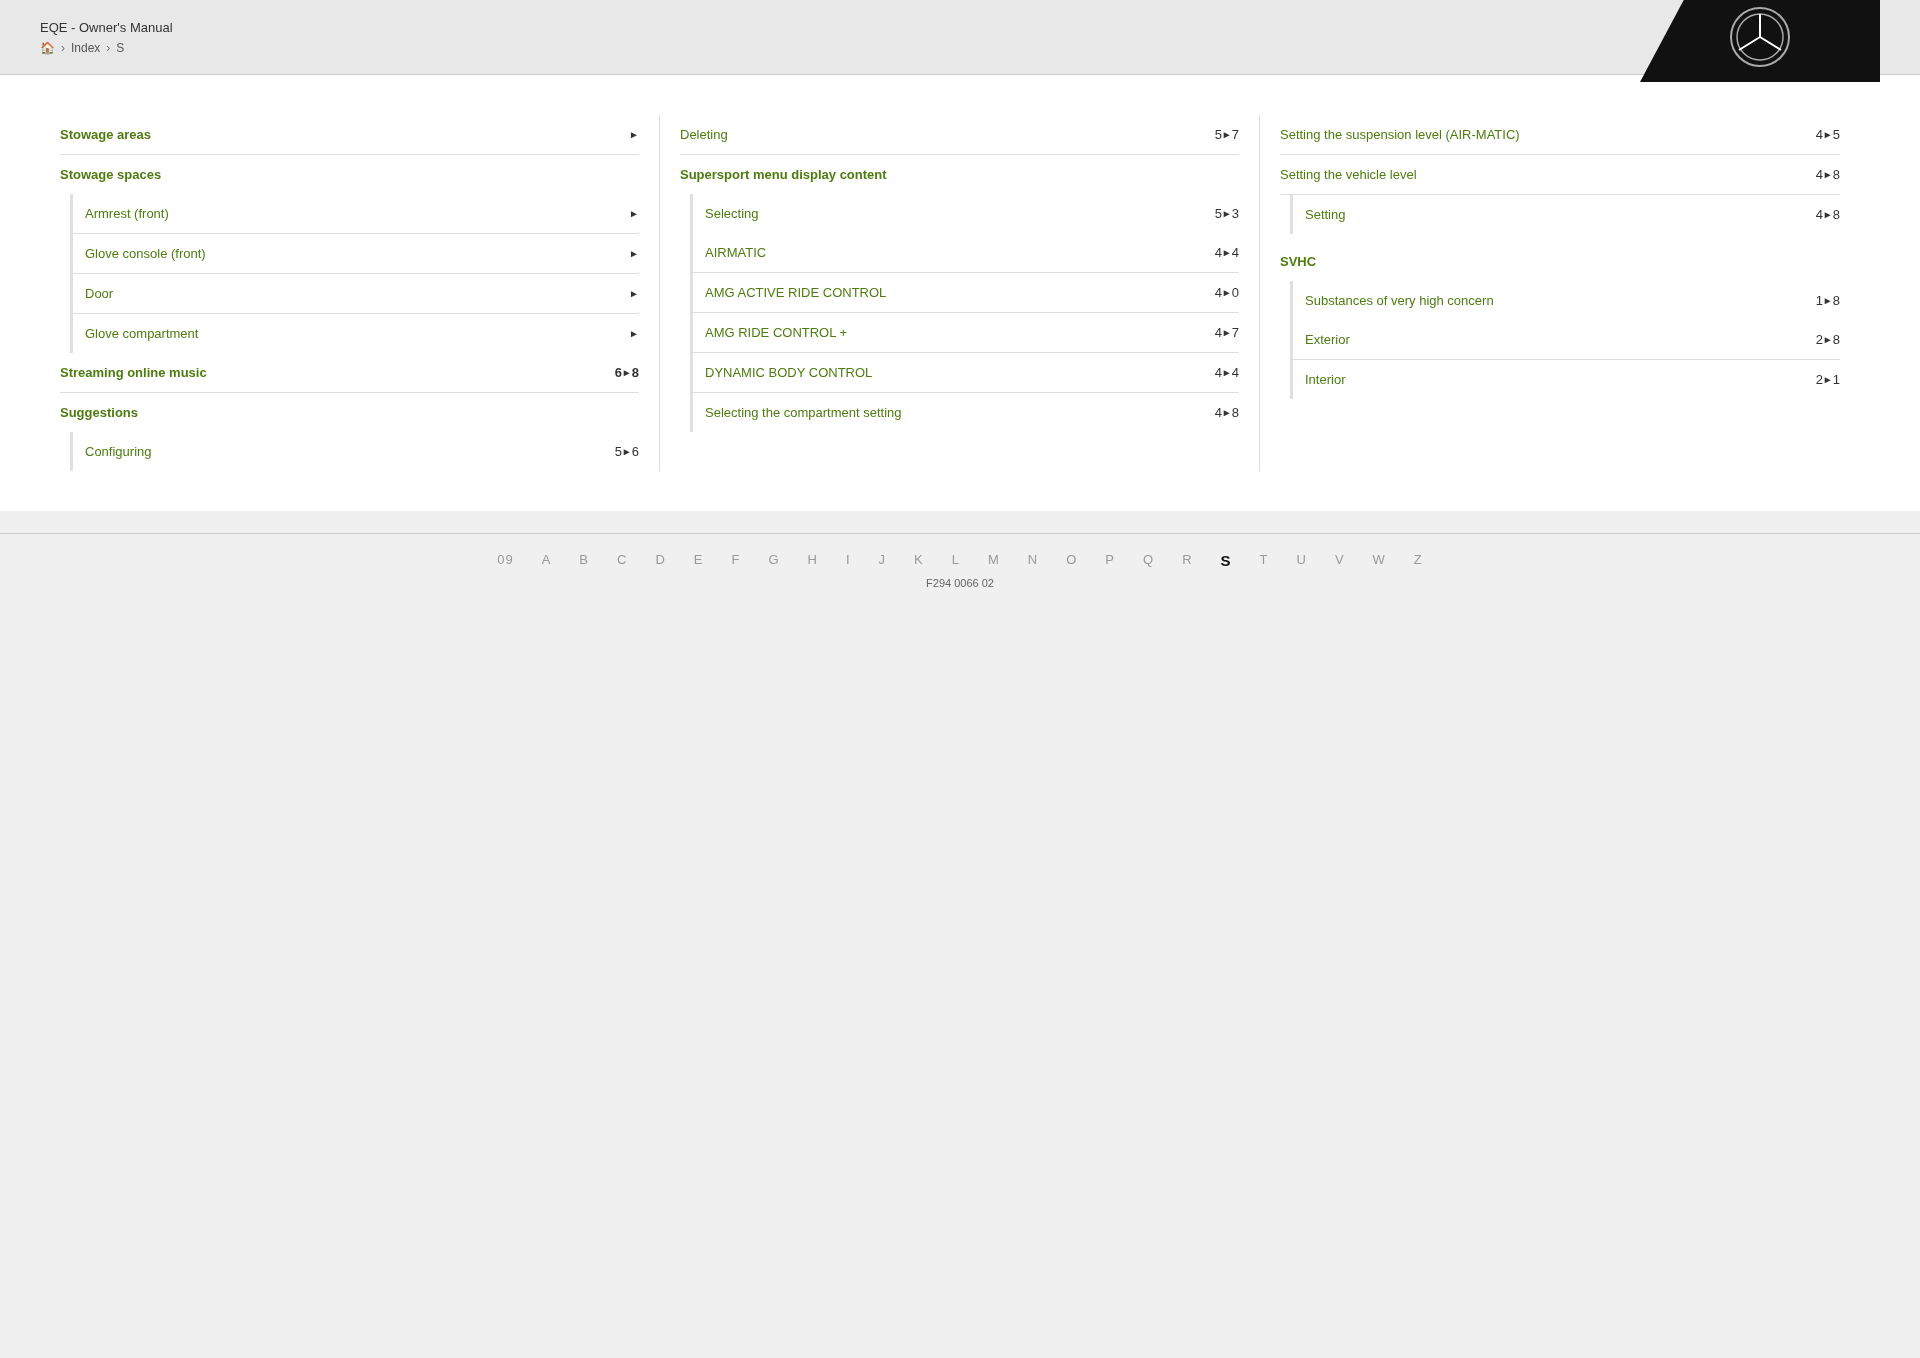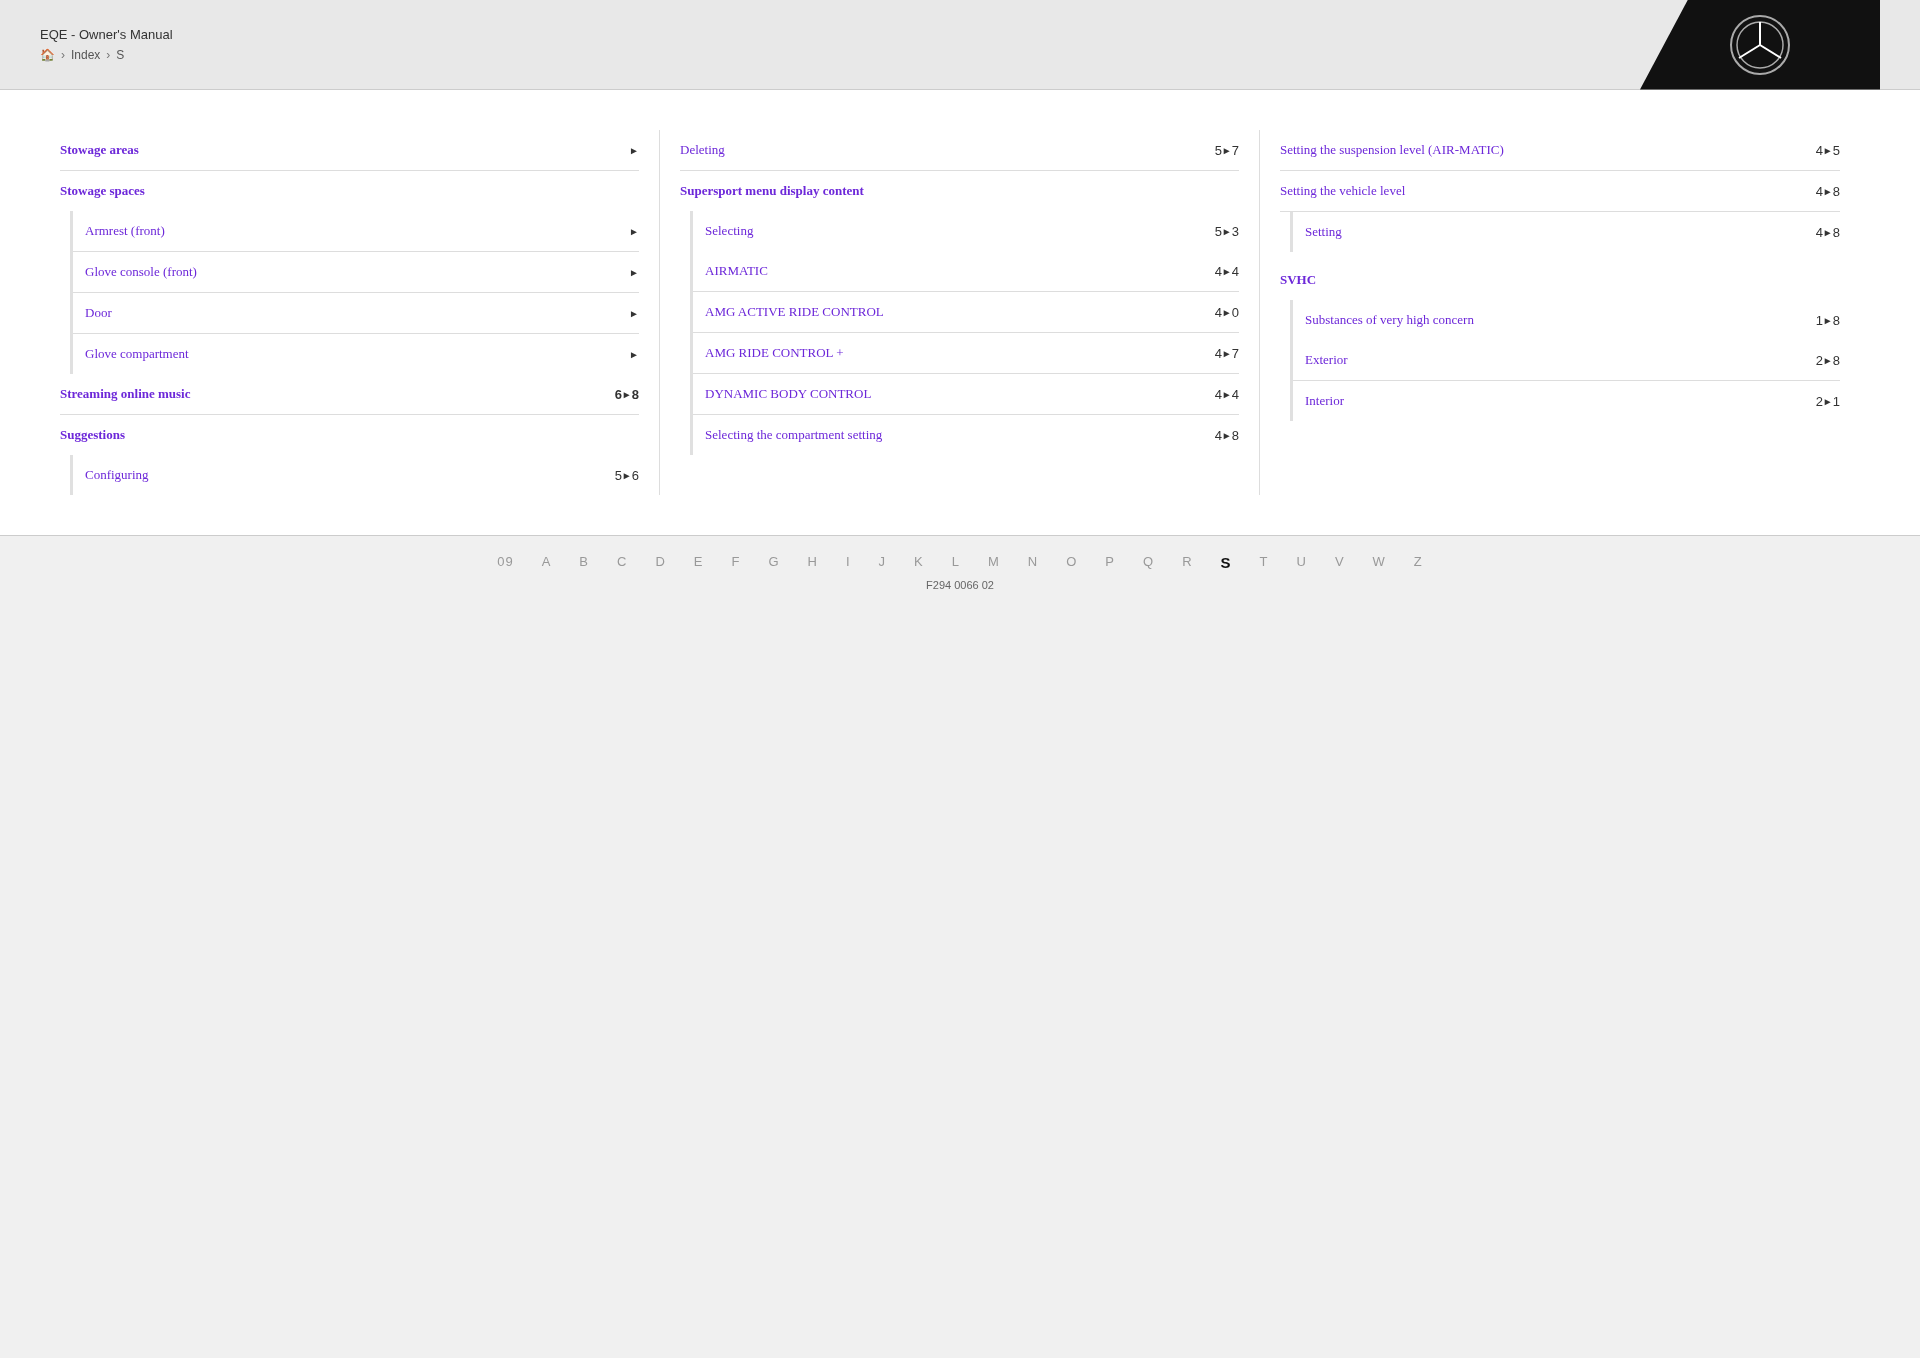--- a/index.html
+++ b/index.html
@@ -8,21 +8,21 @@
       background: #f0f0f0;
       width: 1920px;
       min-height: 1358px;
       font-size: 14px;
       color: #222;
     }
 
     
     .header {
       background: #e8e8e8;
-      height: 90px;
+      height: 75px;
       display: flex;
       align-items: center;
       justify-content: space-between;
       padding: 0 40px;
       border-bottom: 1px solid #ccc;
     }
     .header-left {}
     .header-title {
       font-size: 13px;
       color: #333;
@@ -101,22 +101,21 @@
       padding: 12px 0;
       border-bottom: 1px solid #ddd;
       font-size: 13px;
     }
     .index-entry:last-child {
       border-bottom: none;
     }
 
     .index-entry-text {
       flex: 1;
-      color: #6d28d9;
-      font-family: Liberation Serif, serif;
+      color: #4d7c0f;
     }
     .index-entry-bold {
       font-weight: bold;
     }
 
     .page-ref {
       display: flex;
       align-items: center;
       font-size: 13px;
       color: #333;
@@ -135,20 +134,21 @@
     }
 
     
     .footer {
       background: #f0f0f0;
       border-top: 1px solid #ccc;
       padding: 18px 40px;
       display: flex;
       flex-direction: column;
       align-items: center;
+      margin-top: 22px;
     }
     .alphabet-bar {
       display: flex;
       gap: 28px;
       font-size: 13px;
       color: #999;
       letter-spacing: 1px;
     }
     .alphabet-bar .active-letter {
       color: #111;

